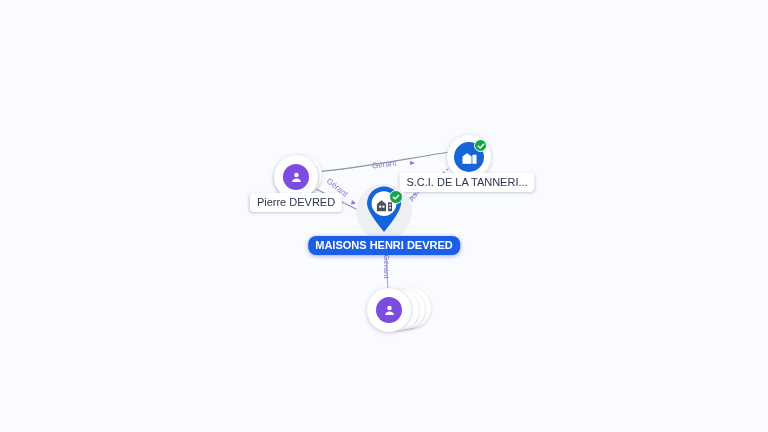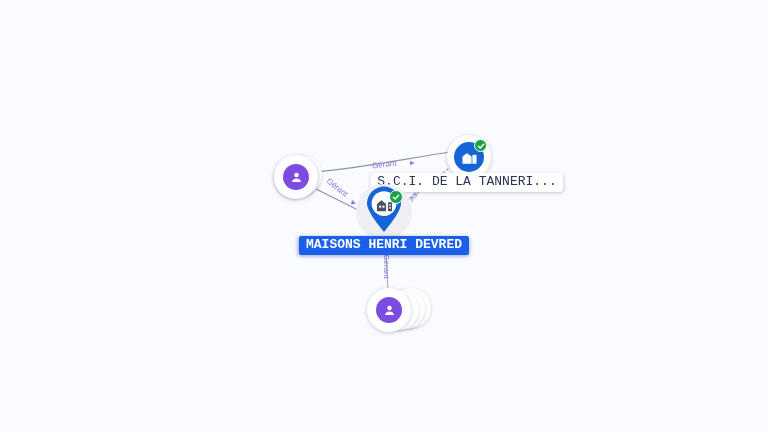--- a/index.html
+++ b/index.html
@@ -119,31 +119,30 @@
   .badge-check svg { display: block; }
 
   
   .node-label {
     position: absolute;
     transform: translateX(-50%);
     background: #ffffff;
     color: #2c3550;
     border-radius: 4px;
     padding: 3px 7px 4px 7px;
-    font-size: 13px;
+    font-size: 11px;
     line-height: 12px;
     white-space: nowrap;
     box-shadow: 0 1px 3px rgba(40,50,90,0.25);
-    font-family: Liberation Mono, monospace;
   }
   .node-label.focus {
     background: #1b5fe8;
     color: #ffffff;
     font-weight: bold;
-    border-radius: 2px;
+    border-radius: 8px;
     box-shadow: 0 1px 4px rgba(20,60,160,0.45);
   }
 
   .edge-label {
     position: absolute;
     color: #8878d8;
     font-size: 8px;
     line-height: 9px;
     white-space: nowrap;
     transform-origin: 50% 50%;
@@ -186,20 +185,21 @@
     <div class="stack s2"></div>
     <div class="stack s3"></div>
     <div class="disc-white"></div>
     <div class="person-circle">
       <svg width="15" height="15" viewBox="0 0 24 24" fill="#ffffff">
         <circle cx="12" cy="8" r="3.6"></circle>
         <path d="M5 19c0-3.6 3.2-5.6 7-5.6s7 2 7 5.6z"></path>
       </svg>
     </div>
   </div>
+  <div class="node-label" style="left:296px; top:193px;">Pierre DEVRED</div>
 
   <div class="node" style="left:469px; top:157px;">
     <div class="disc-white"></div>
     <div class="company-circle">
       <svg width="17" height="17" viewBox="0 0 24 24" fill="none" stroke="#ffffff" stroke-width="1.9" stroke-linecap="round" stroke-linejoin="round">
         <path d="M3 20h11v-9l-5.5-4L3 11z" fill="#ffffff" stroke="#ffffff"></path>
         <path d="M17 20V9h4v11z" fill="#ffffff" stroke="#ffffff"></path>
       </svg>
     </div>
     <div class="badge-check" style="left:5px; top:-18px;">

